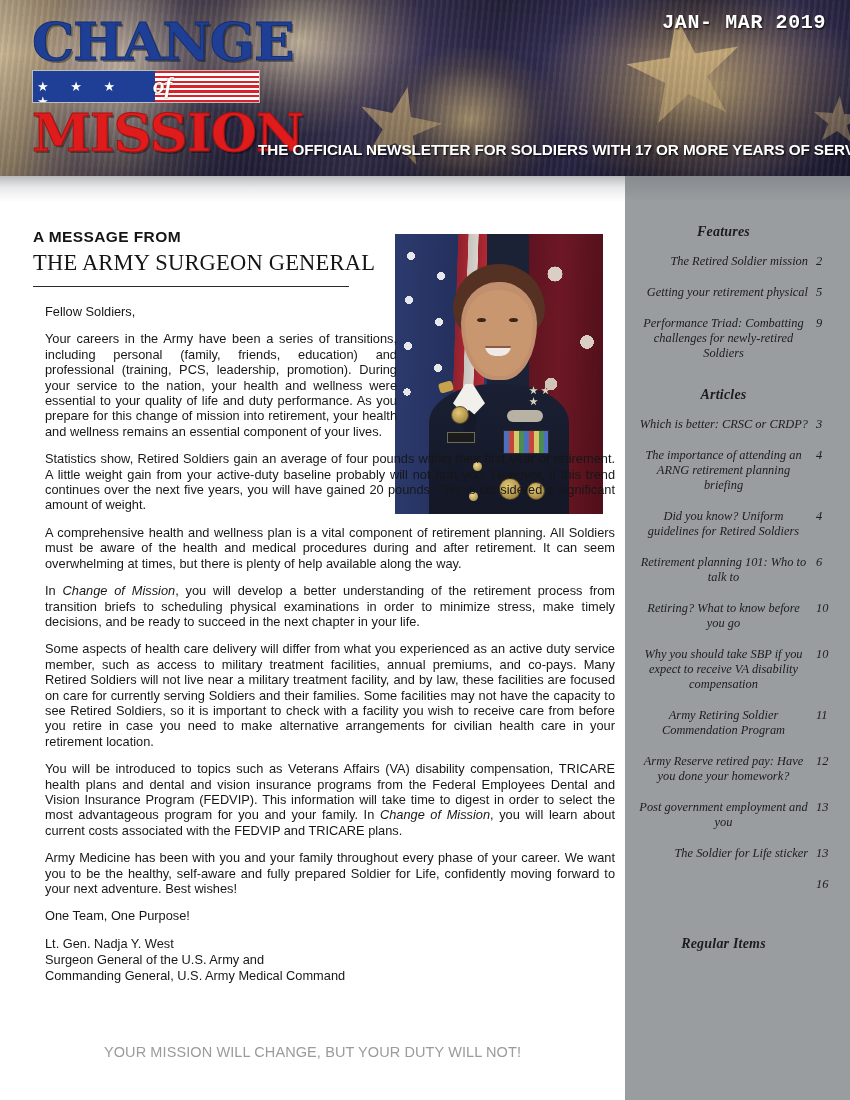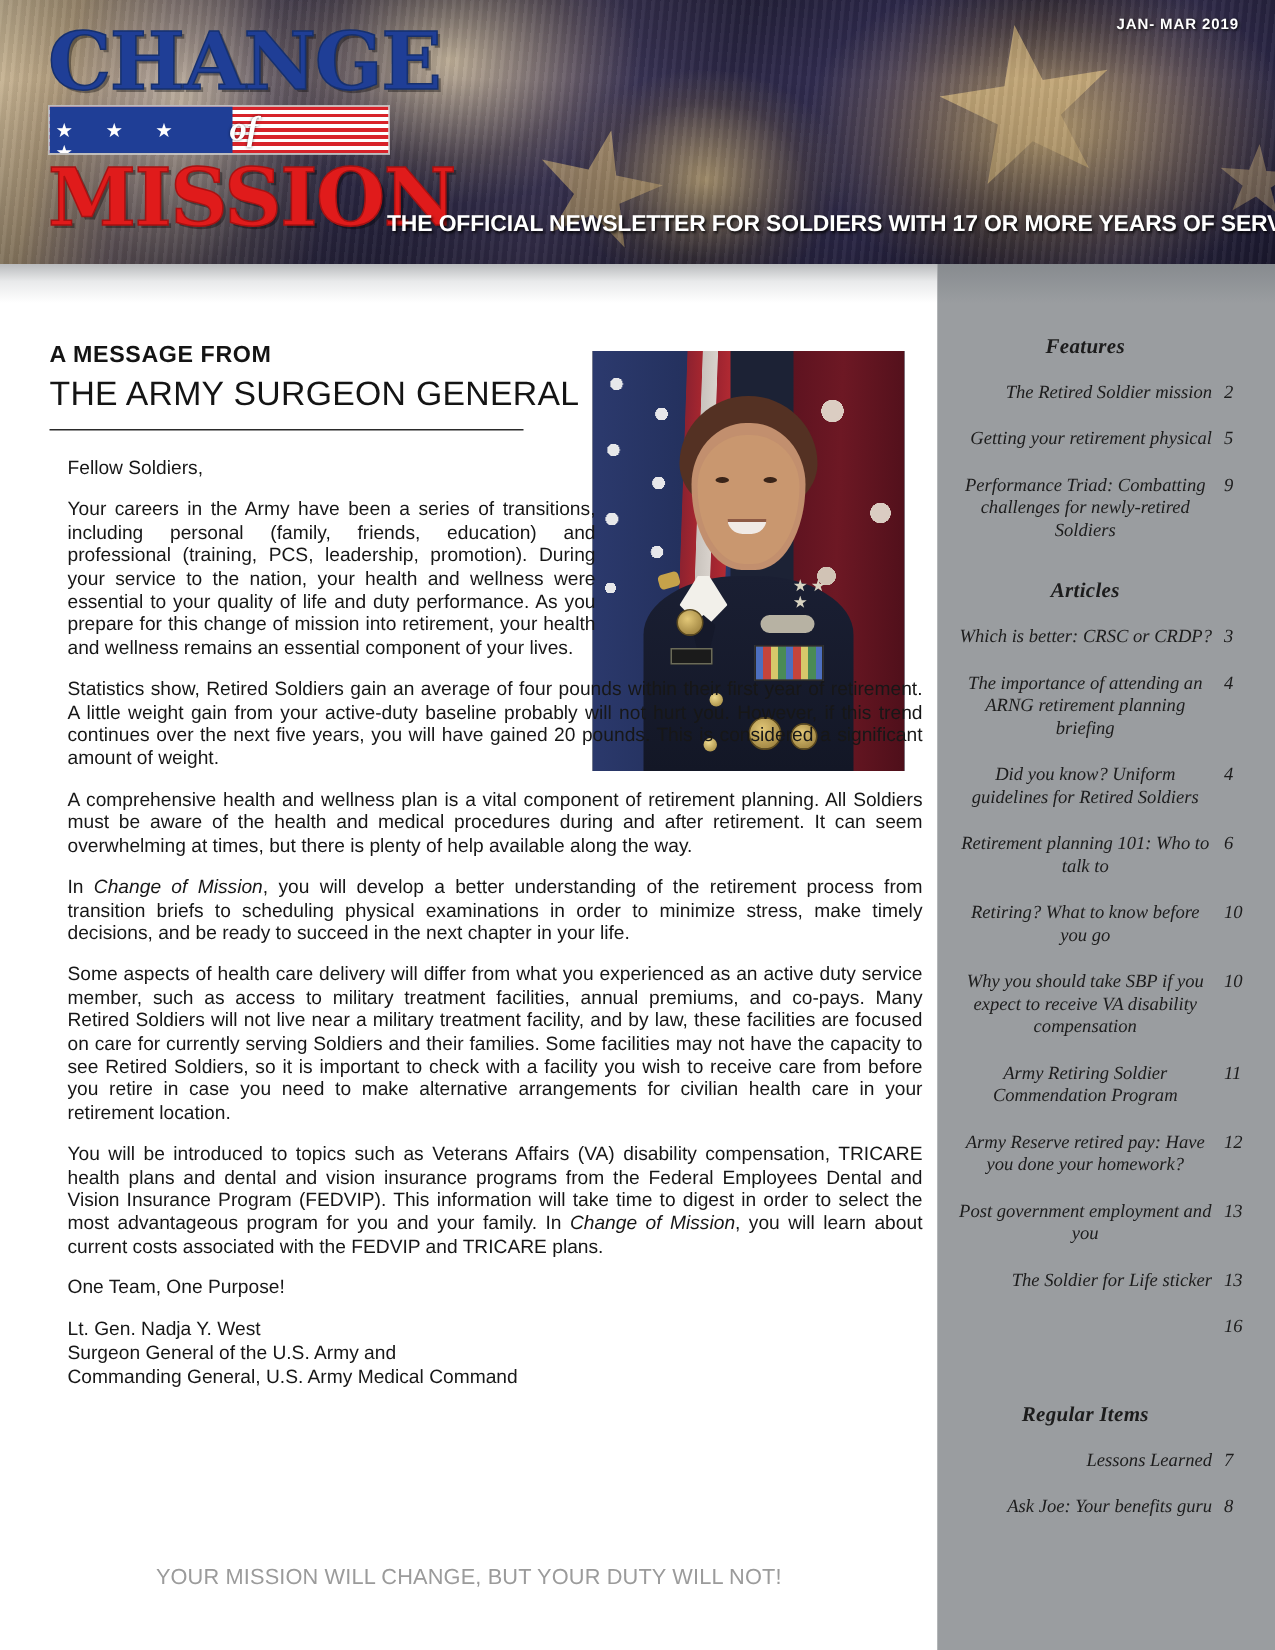--- a/index.html
+++ b/index.html
@@ -114,23 +114,23 @@
     font-size: 23px;
     color: #ffffff;
     text-shadow: 0 0 2px rgba(0,0,0,.6);
     text-align: center;
   }
 
   .issue-date {
     position: absolute;
     right: 24px; top: 11px;
     color: #ffffff;
-    font-family: Liberation Sans, sans-serif;
-    font-weight: bold;
-    font-size: 10px;
+    font-family: Liberation Mono, monospace;
+    font-weight: bold;
+    font-size: 20px;
     letter-spacing: .6px;
     text-shadow: 1px 1px 2px rgba(0,0,0,.85);
   }
   .tagline-bar {
     position: absolute;
     left: 258px; top: 141px;
     color: #ffffff;
     font-family: "Liberation Sans", sans-serif;
     font-weight: bold;
     font-size: 15.3px;
@@ -201,21 +201,21 @@
     left: 33px; top: 52px;
     font-family: "Liberation Sans", sans-serif;
     font-weight: bold;
     font-size: 15.5px;
     letter-spacing: .4px;
     color: #141414;
   }
   .headline {
     position: absolute;
     left: 33px; top: 74px;
-    font-family: Liberation Sans, sans-serif;
+    font-family: Liberation Serif, serif;
     font-weight: normal;
     font-size: 22.5px;
     letter-spacing: .2px;
     color: #141414;
   }
   .rule {
     position: absolute;
     left: 33px; top: 110px;
     width: 316px; height: 1px;
     background: #2a2a2a;
@@ -437,20 +437,21 @@
   </div>
 
   <div class="body-col">
     <p class="narrow">Fellow Soldiers,</p>
     <p class="narrow">Your careers in the Army have been a series of transitions, including personal (family, friends, education) and professional (training, PCS, leadership, promotion). During your service to the nation, your health and wellness were essential to your quality of life and duty performance. As you prepare for this change of mission into retirement, your health and wellness remains an essential component of your lives.</p>
     <p><span class="narrow-lead">Statistics show, Retired Soldiers gain an average of four pounds within their first year of retirement.  A little weight gain from your active-duty baseline probably will not hurt you.  However, if this trend continues over the next five years, you will have gained 20 pounds. This is considered a significant amount of weight.</span></p>
     <p>A comprehensive health and wellness plan is a vital component of retirement planning.  All Soldiers must be aware of the health and medical procedures during and after retirement. It can seem overwhelming at times, but there is plenty of help available along the way.</p>
     <p><span>In </span><em>Change of Mission</em><span>, you will develop a better understanding of the retirement process from transition briefs to scheduling physical examinations in order to minimize stress, make timely decisions, and be ready to succeed in the next chapter in your life.</span></p>
     <p>Some aspects of health care delivery will differ from what you experienced as an active duty service member, such as access to military treatment facilities, annual premiums, and co-pays.  Many Retired Soldiers will not live near a military treatment facility, and by law, these facilities are focused on care for currently serving Soldiers and their families.  Some facilities may not have the capacity to see Retired Soldiers, so it is important to check with a facility you wish to receive care from before you retire in case you need to make alternative arrangements for civilian health care in your retirement location.</p>
     <p><span>You will be introduced to topics such as Veterans Affairs (VA) disability compensation, TRICARE health plans and dental and vision insurance programs from the Federal Employees Dental and Vision Insurance Program (FEDVIP). This information will take time to digest in order to select the most advantageous program for you and your family.  In </span><em>Change of Mission</em><span>, you will learn about current costs associated with the FEDVIP and TRICARE plans.</span></p>
+    <p>Army Medicine has been with you and your family throughout every phase of your career. We want you to be the healthy, self-aware and fully prepared Soldier for Life, confidently moving forward to your next adventure.  Best wishes!</p>
     <p class="signoff">One Team, One Purpose!</p>
     <div class="sig-block">
       <div>Lt. Gen. Nadja Y. West</div>
       <div>Surgeon General of the U.S. Army and</div>
       <div>Commanding General, U.S. Army Medical Command</div>
     </div>
   </div>
 
   <div class="footer-tag">YOUR MISSION WILL CHANGE, BUT YOUR DUTY WILL NOT!</div>
 </div>
@@ -514,24 +515,14 @@
       <div class="sb-entry">
         <span class="sb-title">The Soldier for Life sticker</span>
         <span class="sb-page">13</span>
       </div>
       <div class="sb-entry">
         <span class="sb-page">16</span>
       </div>
     </div>
 
     <div class="sb-heading regular">Regular Items</div>
-    <div>
-      <div class="sb-entry">
-        <span class="sb-title">Lessons Learned</span>
-        <span class="sb-page">7</span>
-      </div>
-      <div class="sb-entry">
-        <span class="sb-title">Ask Joe: Your benefits guru</span>
-        <span class="sb-page">8</span>
-      </div>
-    </div>
   </div>
 </div>
 
 </body></html>

